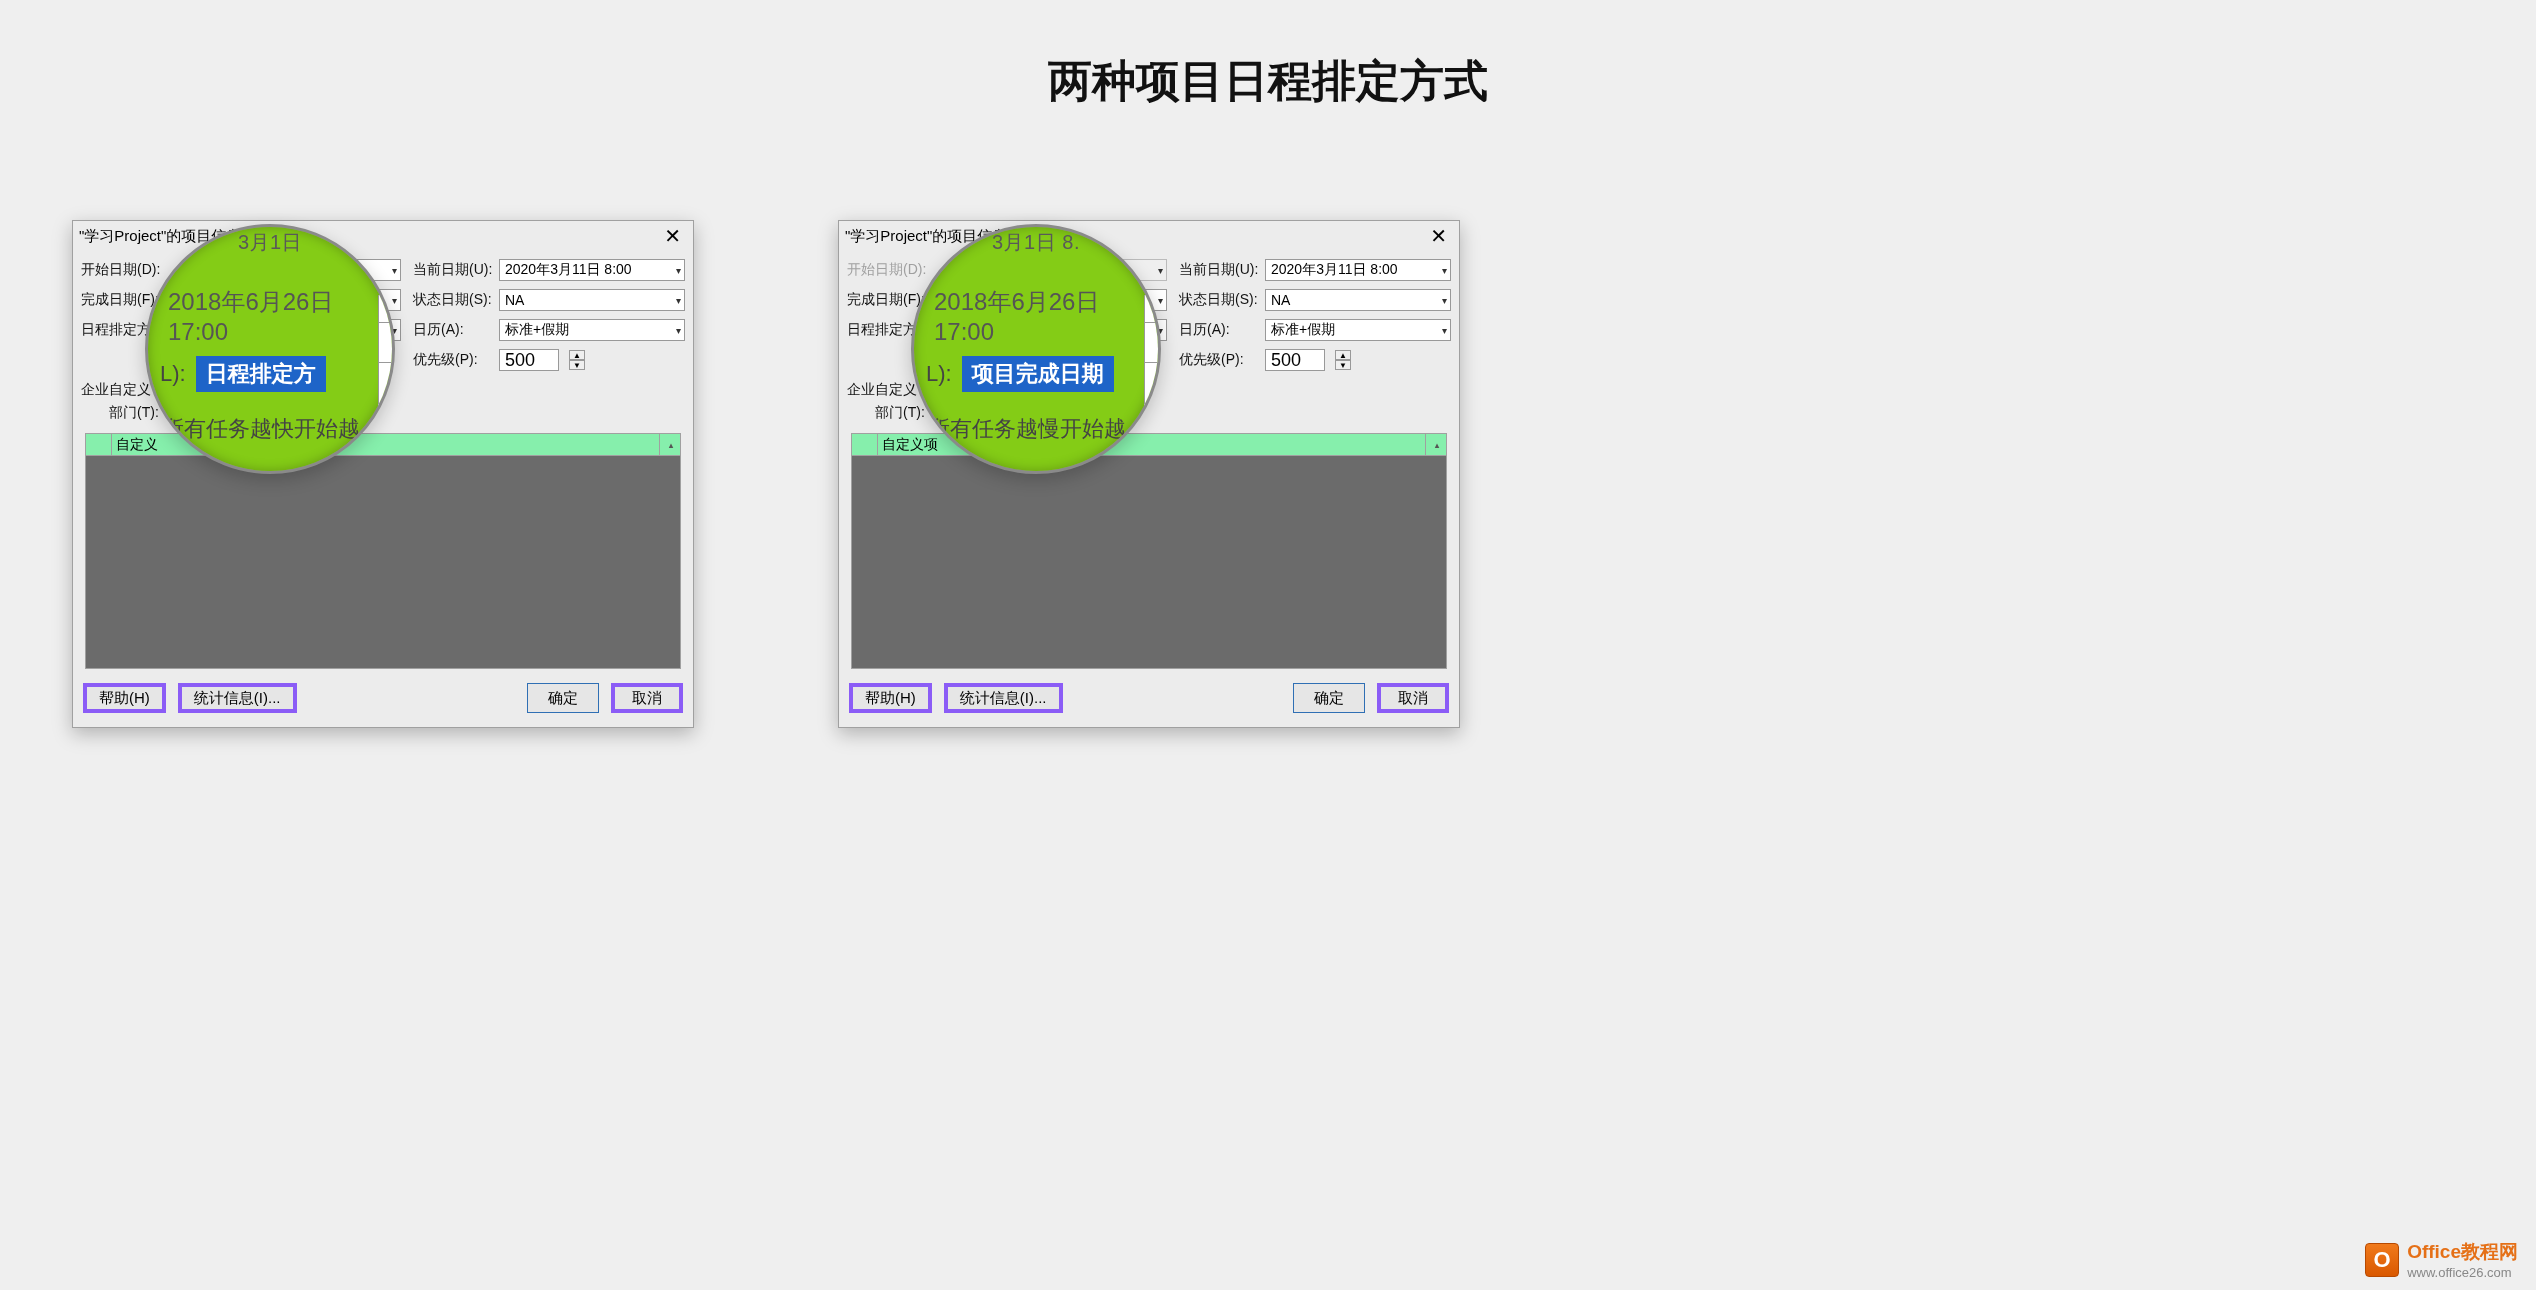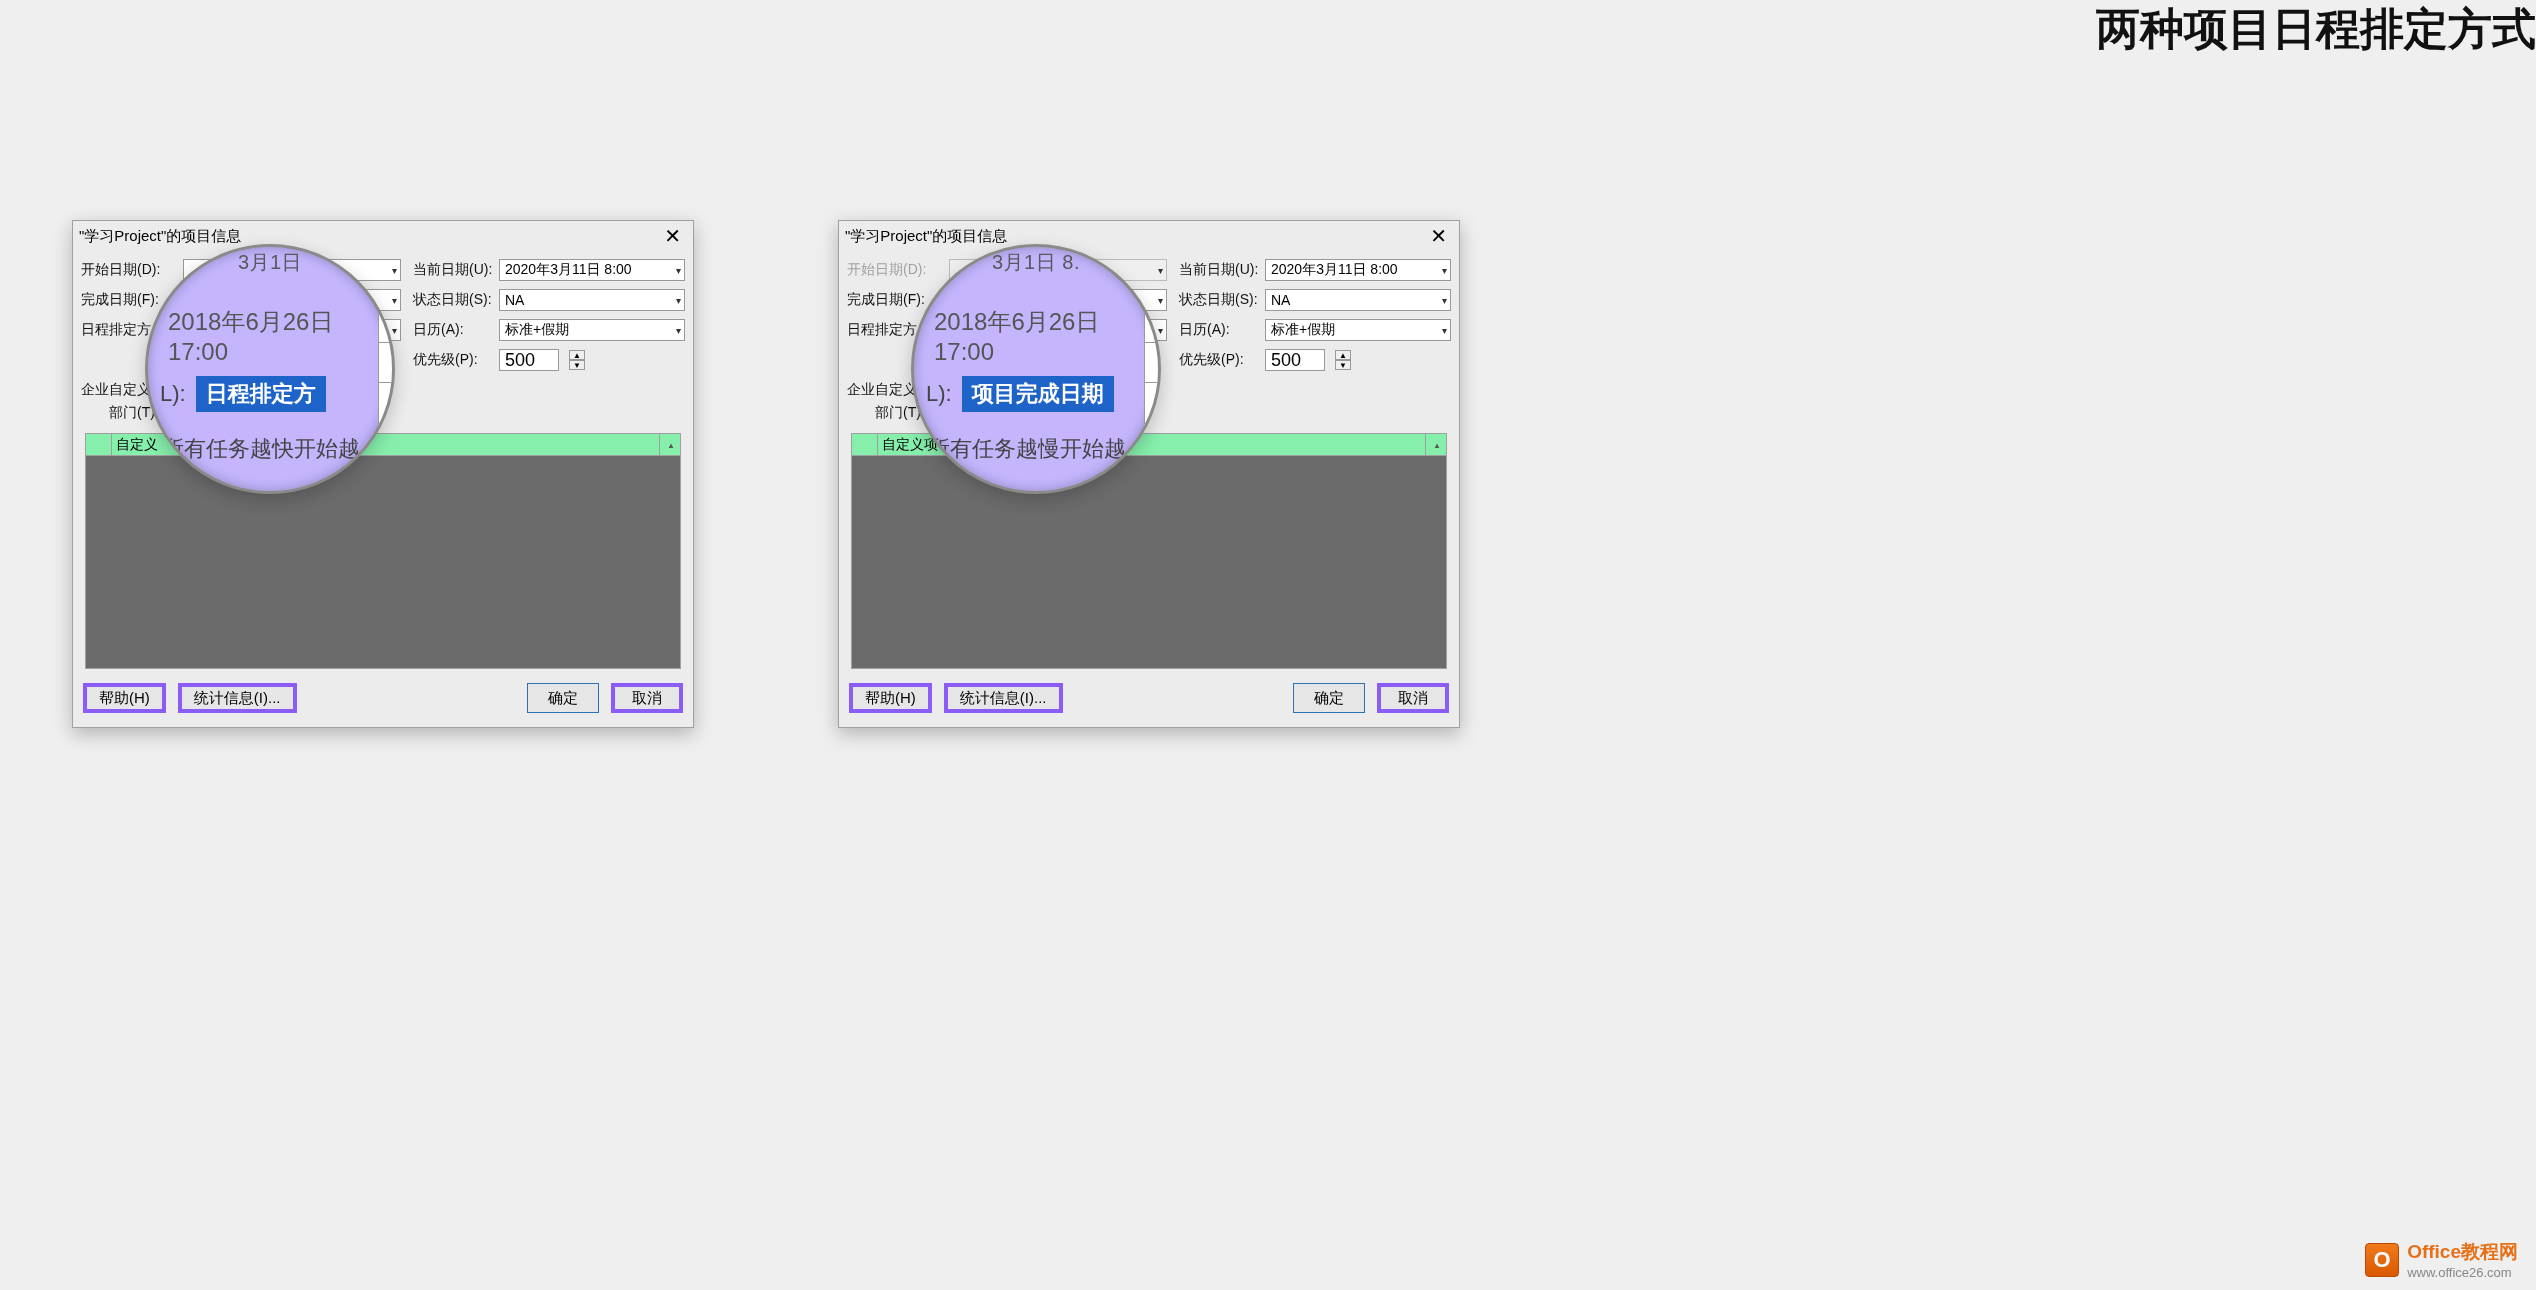--- a/index.html
+++ b/index.html
@@ -6,24 +6,25 @@
   body {
     background: #efefef;
     font-family: "Microsoft YaHei", Arial, sans-serif;
     width: 2536px;
     height: 1290px;
     position: relative;
     overflow: hidden;
   }
   .page-title {
     width: 100%;
-    text-align: right;
+    text-align: center;
     font-size: 44px;
     font-weight: 700;
     color: #111;
+    padding-top: 52px;
   }
   .dialog {
     position: absolute;
     width: 622px;
     background: #ececec;
     border: 1px solid #a0a0a0;
     box-shadow: 0 6px 18px rgba(0,0,0,0.25);
   }
   .dialog.left { left: 72px; top: 220px; }
   .dialog.right { left: 838px; top: 220px; }
@@ -156,24 +157,24 @@
   }
   .btn.primary { border: 1px solid #2f6fb4; }
 
   
   .lens {
     position: absolute;
     width: 250px;
     height: 250px;
     border-radius: 50%;
     border: 3px solid #8a8a8a;
-    background: #c4b5fd;
+    background: #84cc16;
     overflow: hidden;
     box-shadow: inset 0 0 12px rgba(0,0,0,0.25), 0 6px 18px rgba(0,0,0,0.2);
-    top: 244px;
+    top: 224px;
     z-index: 5;
   }
   .lens.left { left: 145px; }
   .lens.right { left: 911px; }
   .lens-content {
     padding: 18px 12px 0 12px;
     font-size: 22px;
     color: #444;
   }
   .lens-top-date {

